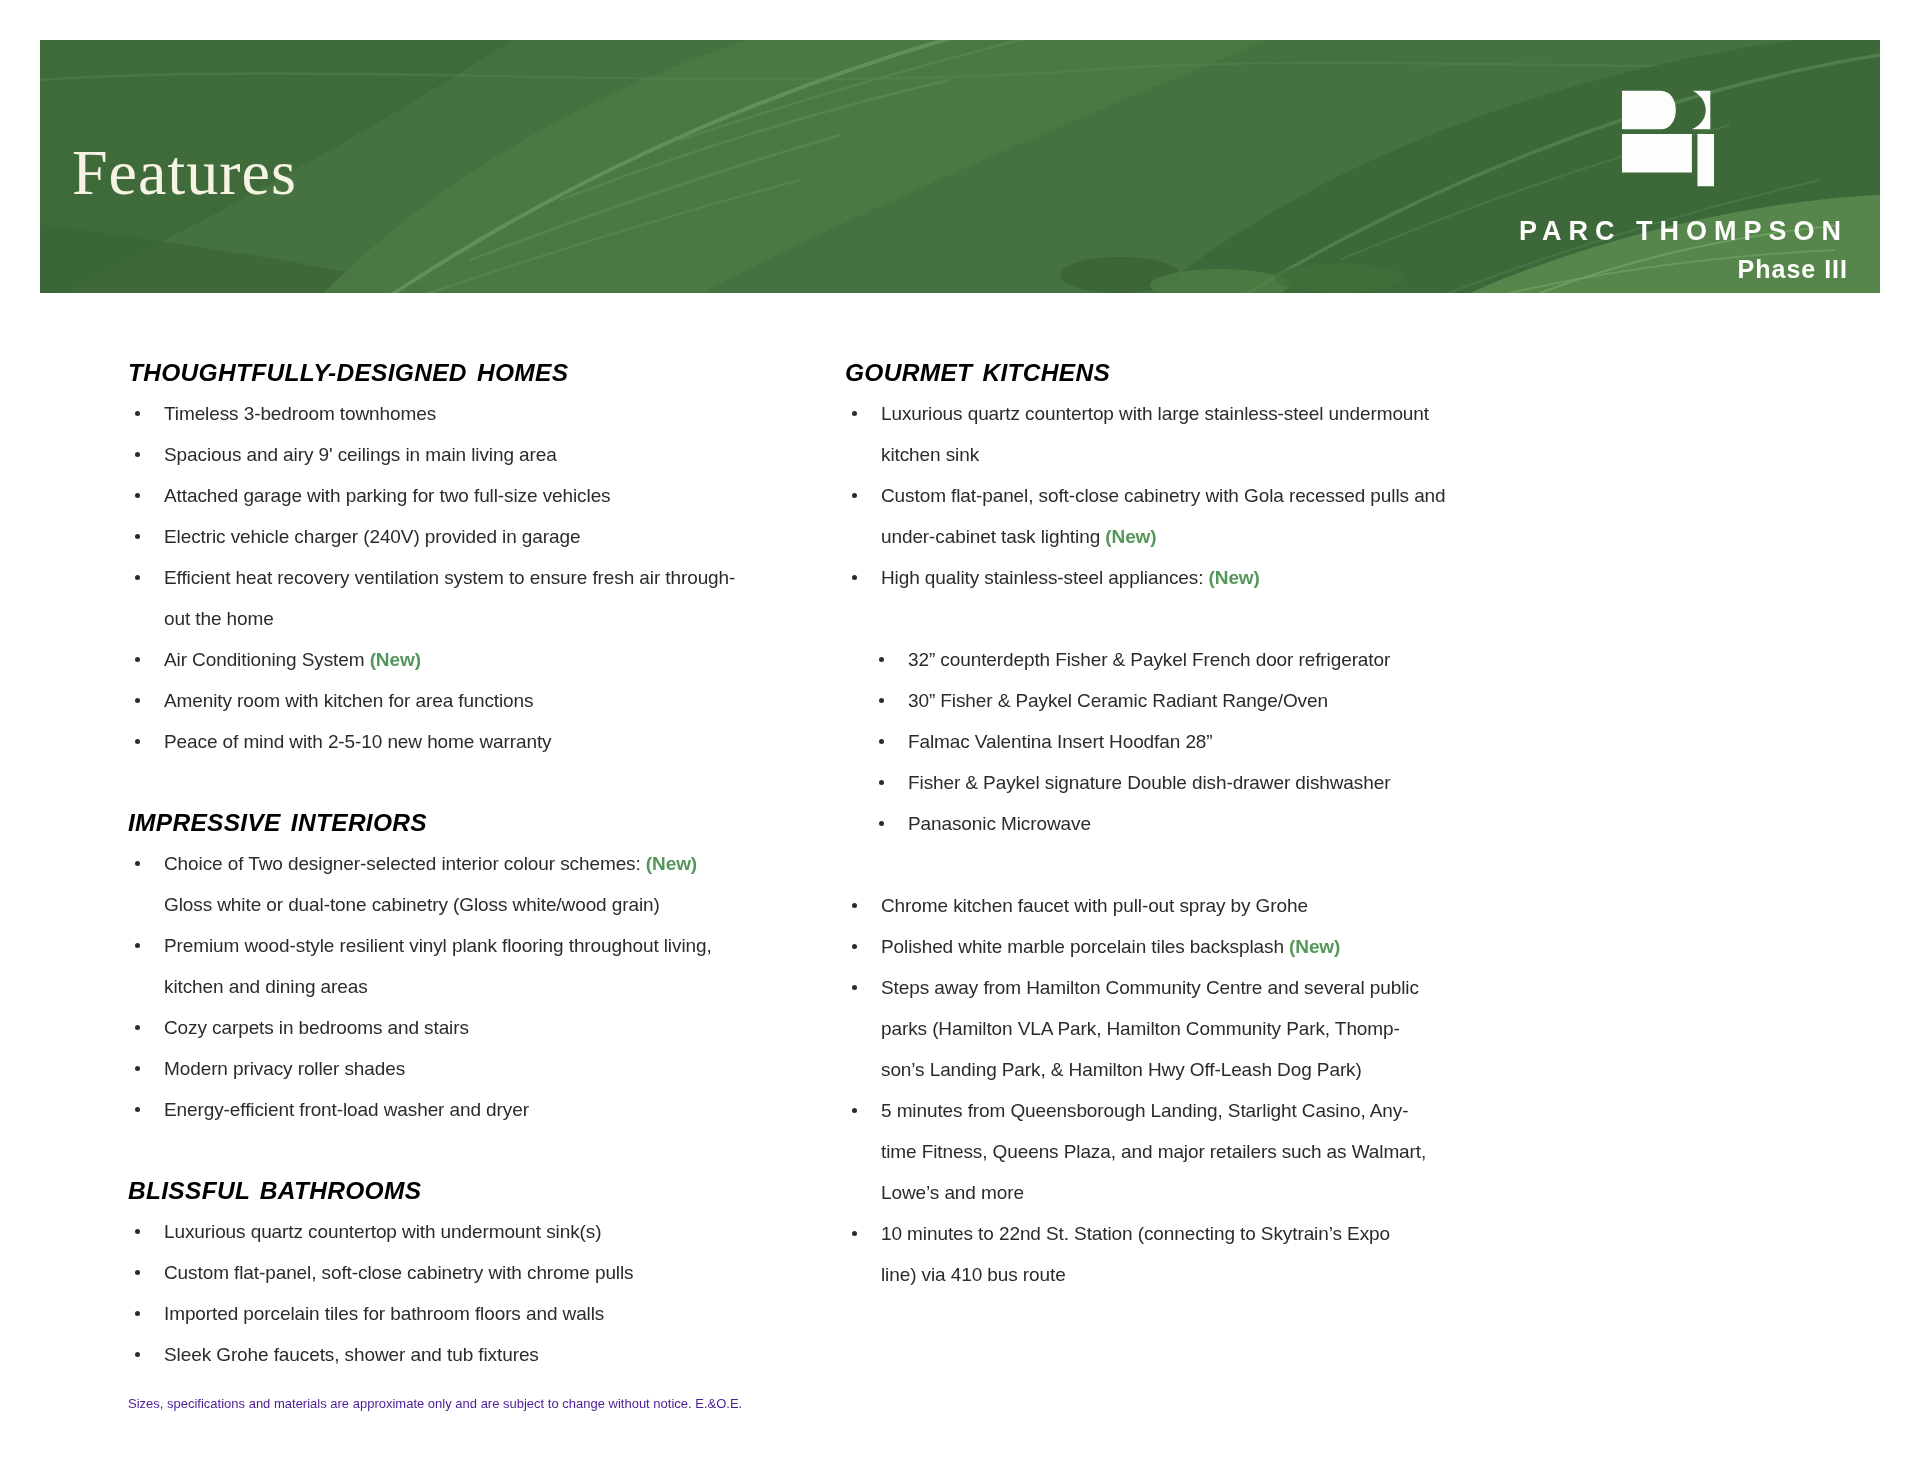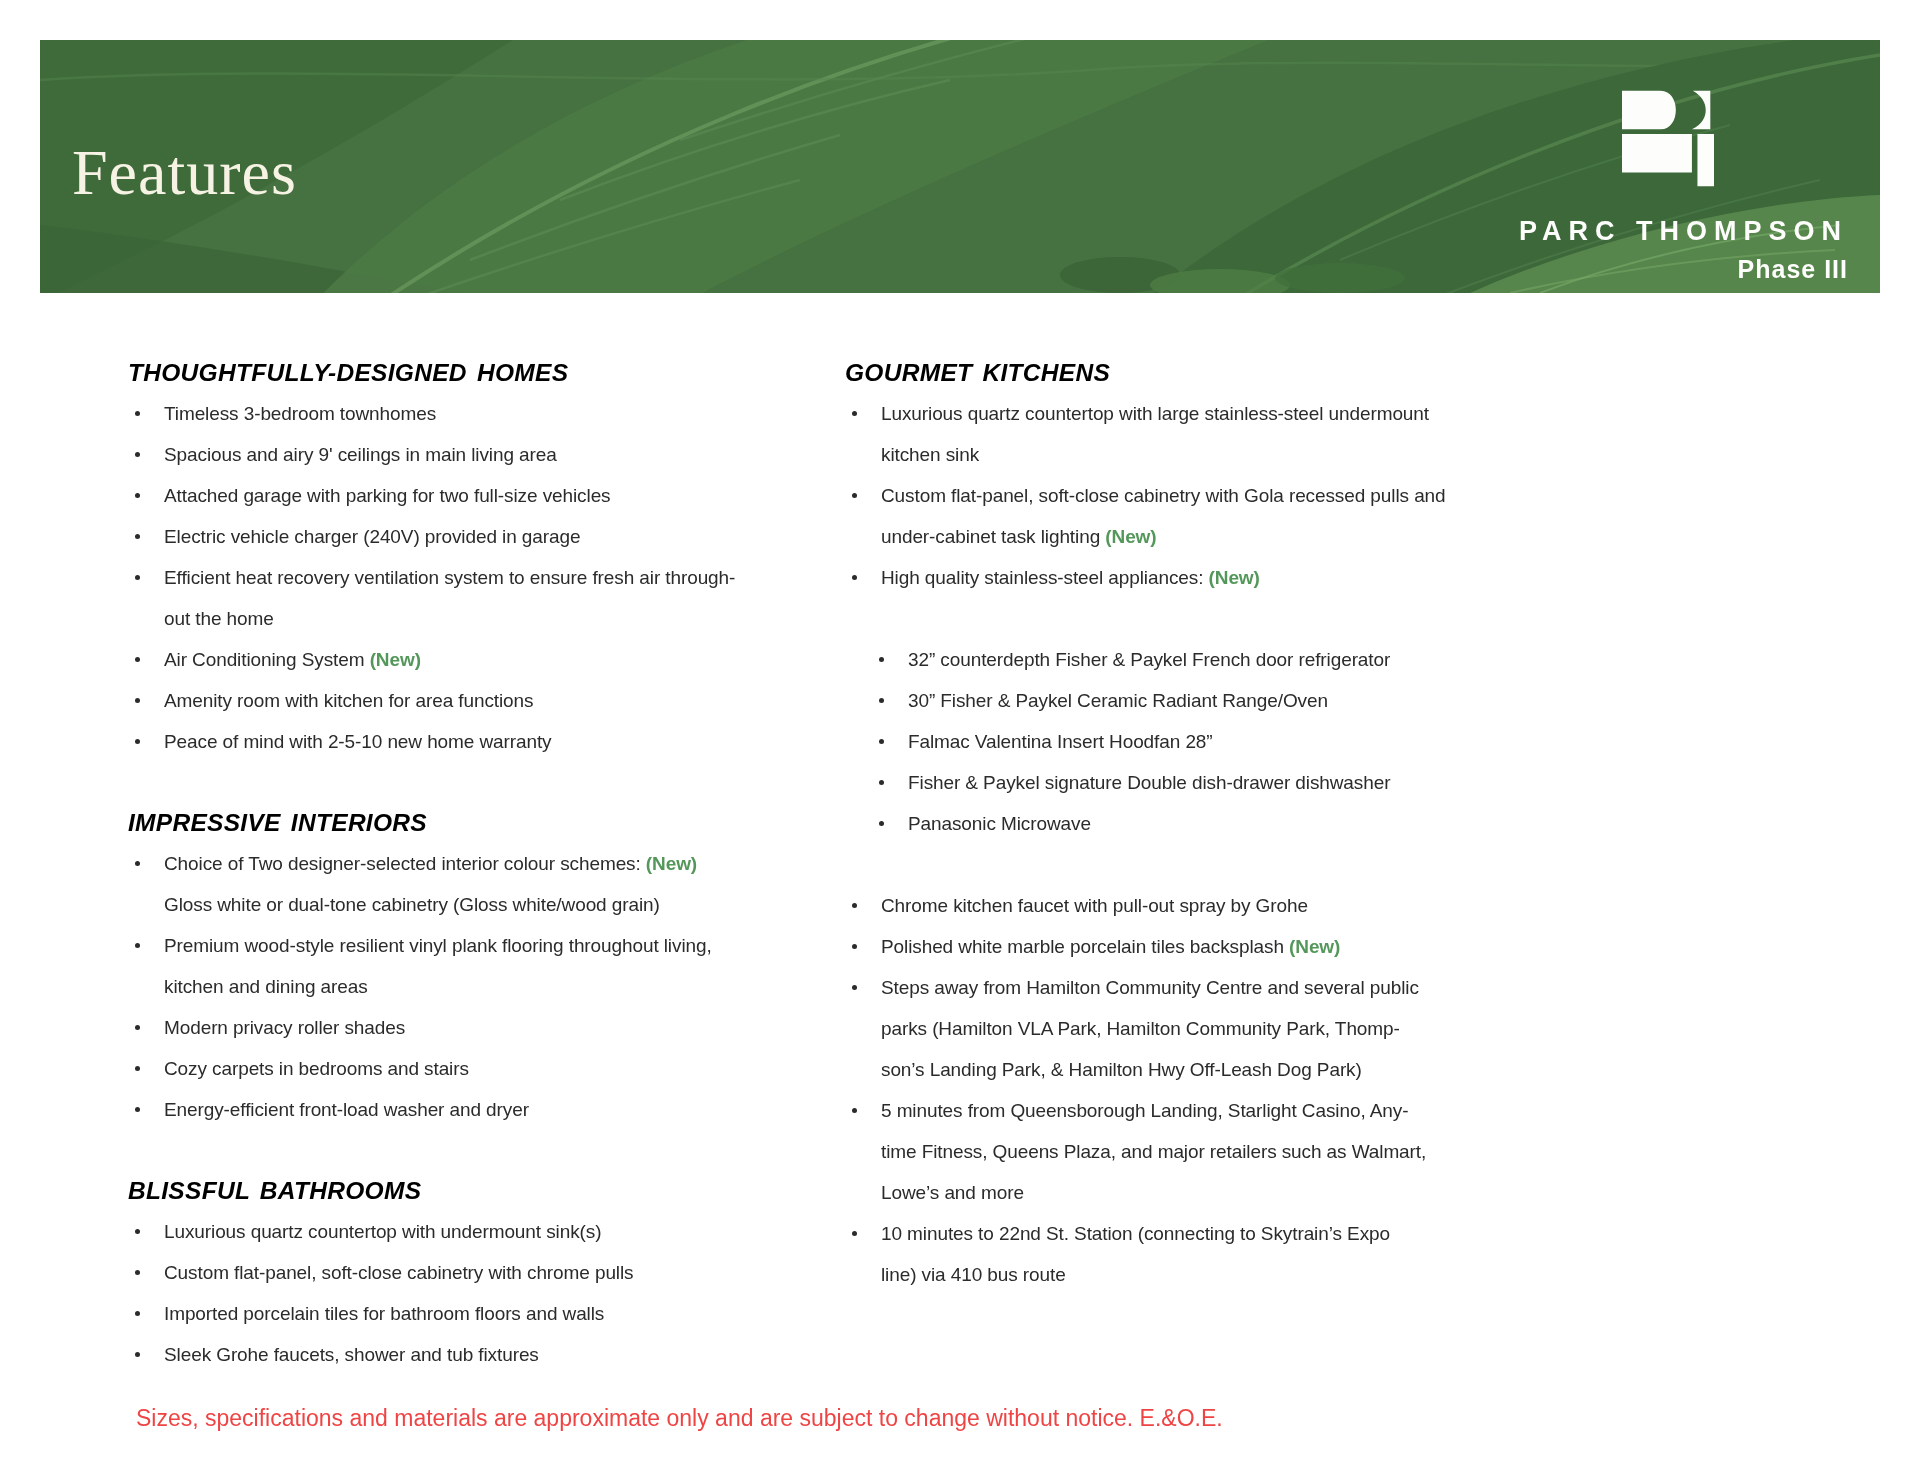--- a/index.html
+++ b/index.html
@@ -44,22 +44,22 @@
   .item .bullet::after{
     content:"";position:absolute;left:7px;top:18px;width:5px;height:5px;
     border-radius:50%;background:#2b2b2b;
   }
   .item.sub .bullet{margin-left:27px;}
   .item.gap{margin-top:41px;}
   .item .txt{white-space:pre-line;}
   .new{color:#54975a;font-weight:bold;}
   
   .disclaimer{
-    position:absolute;left:128px;top:1396px;margin:8px;
-    font-size:23px;line-height:1.3;color:#ef4444;letter-spacing:0;
+    position:absolute;left:128px;top:1396px;margin:0;
+    font-size:13px;line-height:1.3;color:#4c1d95;letter-spacing:0;
   }
 </style>
 </head>
 <body>
 
 <div class="sheet">
 
   <header class="banner">
     <svg class="texture" viewBox="0 0 1840 253" preserveAspectRatio="none" aria-hidden="true">
       <rect width="1840" height="253" fill="#467140"></rect>
@@ -146,25 +146,25 @@
               <span class="txt"><span>Choice of Two designer-selected interior colour schemes: </span><span class="new">(New)</span><span>
 Gloss white or dual-tone cabinetry (Gloss white/wood grain)</span></span>
             </li>
             <li class="item">
               <span class="bullet"></span>
               <span class="txt"><span>Premium wood-style resilient vinyl plank flooring throughout living,
 kitchen and dining areas</span></span>
             </li>
             <li class="item">
               <span class="bullet"></span>
+              <span class="txt"><span>Cozy carpets in bedrooms and stairs</span></span>
+            </li>
+            <li class="item">
+              <span class="bullet"></span>
               <span class="txt"><span>Modern privacy roller shades</span></span>
-            </li>
-            <li class="item">
-              <span class="bullet"></span>
-              <span class="txt"><span>Cozy carpets in bedrooms and stairs</span></span>
             </li>
             <li class="item">
               <span class="bullet"></span>
               <span class="txt"><span>Energy-efficient front-load washer and dryer</span></span>
             </li>
           </ul>
         </section>
         <section class="feature-section">
           <h2 class="sec-heading">BLISSFUL BATHROOMS</h2>
           <ul class="feature-list">

